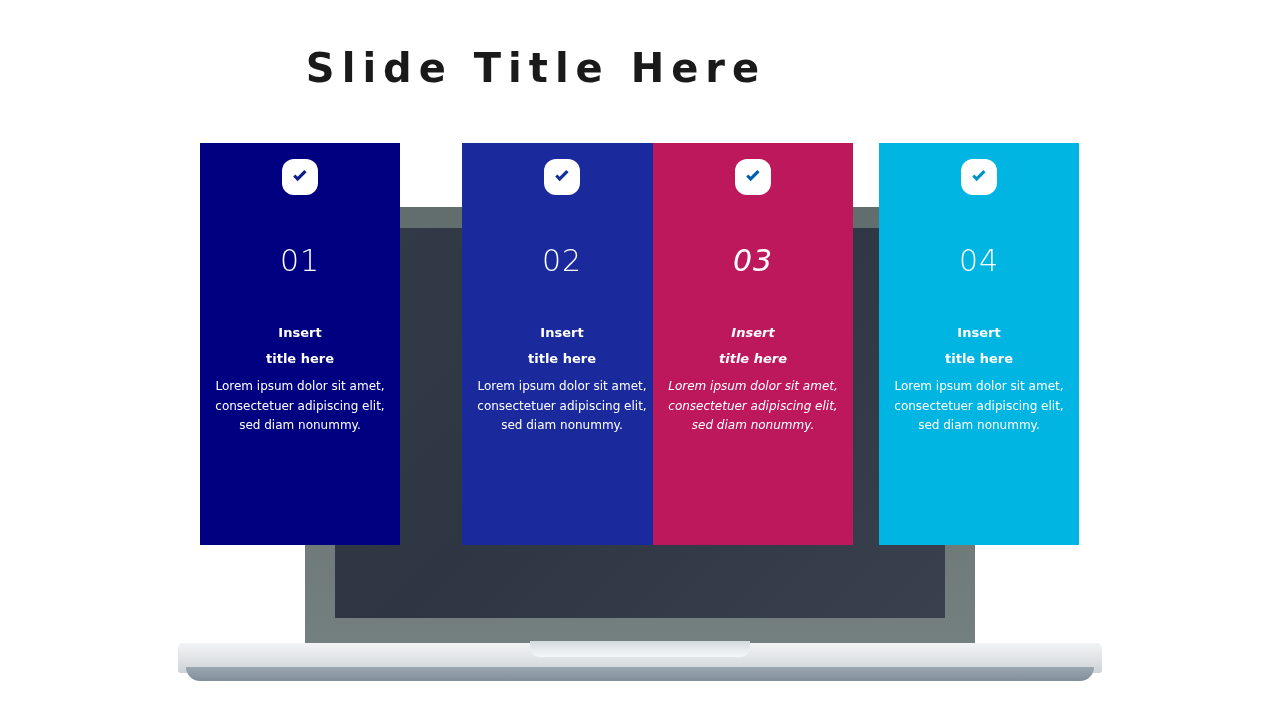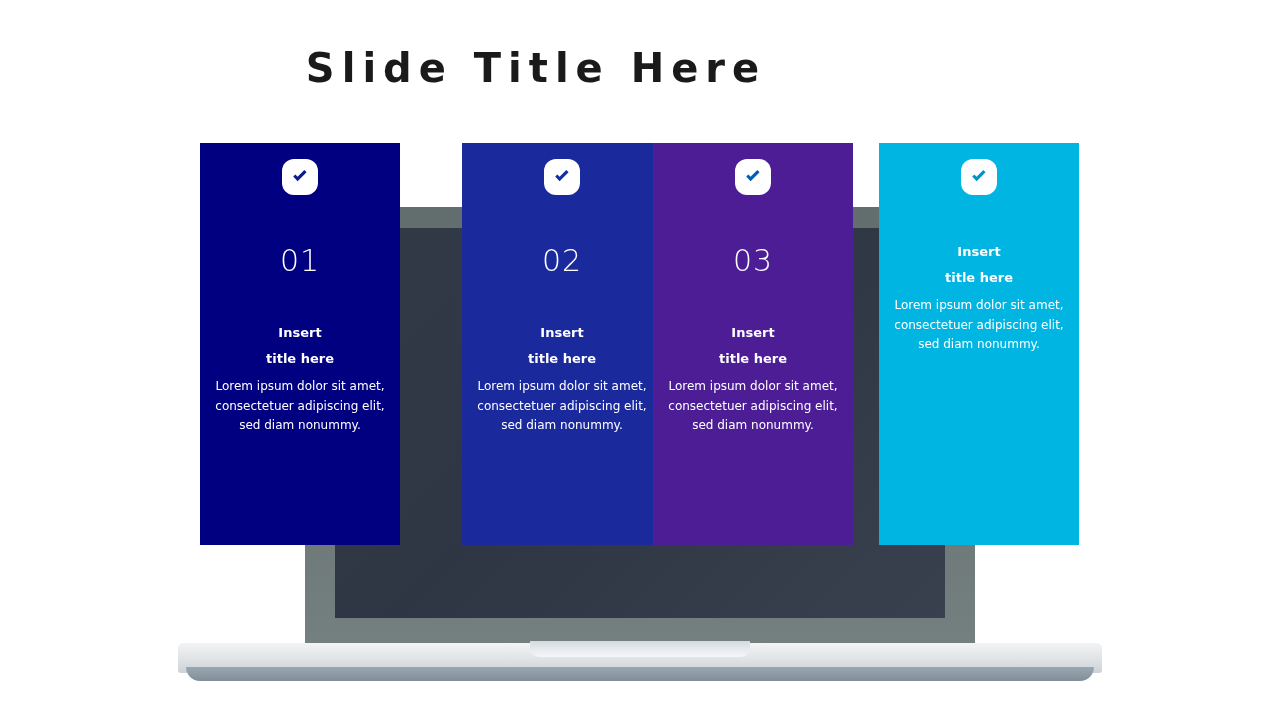--- a/index.html
+++ b/index.html
@@ -193,40 +193,41 @@
         </svg>
       </div>
       <div class="card-number">02</div>
       <div class="card-heading">
         <div>Insert</div>
         <div>title here</div>
       </div>
       <div class="card-body">Lorem ipsum dolor sit amet, consectetuer adipiscing elit, sed diam nonummy.</div>
     </div>
 
-    <div class="card card-3" style="background: #4c1d95;">
+    <div class="card card-3" style="background: #be185d; font-style: italic;">
       <div class="card-badge">
         <svg width="20" height="20" viewBox="0 0 20 20">
           <path d="M3.2 9.6 L7.6 14.2 L16.6 5.2 L14.3 3.0 L7.6 9.8 L5.4 7.4 Z" fill="#0060b0"></path>
         </svg>
       </div>
       <div class="card-number">03</div>
       <div class="card-heading">
         <div>Insert</div>
         <div>title here</div>
       </div>
       <div class="card-body">Lorem ipsum dolor sit amet, consectetuer adipiscing elit, sed diam nonummy.</div>
     </div>
 
     <div class="card card-4" style="background: rgb(0, 181, 226);">
       <div class="card-badge">
         <svg width="20" height="20" viewBox="0 0 20 20">
           <path d="M3.2 9.6 L7.6 14.2 L16.6 5.2 L14.3 3.0 L7.6 9.8 L5.4 7.4 Z" fill="#0095c8"></path>
         </svg>
       </div>
+      <div class="card-number">04</div>
       <div class="card-heading">
         <div>Insert</div>
         <div>title here</div>
       </div>
       <div class="card-body">Lorem ipsum dolor sit amet, consectetuer adipiscing elit, sed diam nonummy.</div>
     </div>
 
   </div>
 </div>
 

